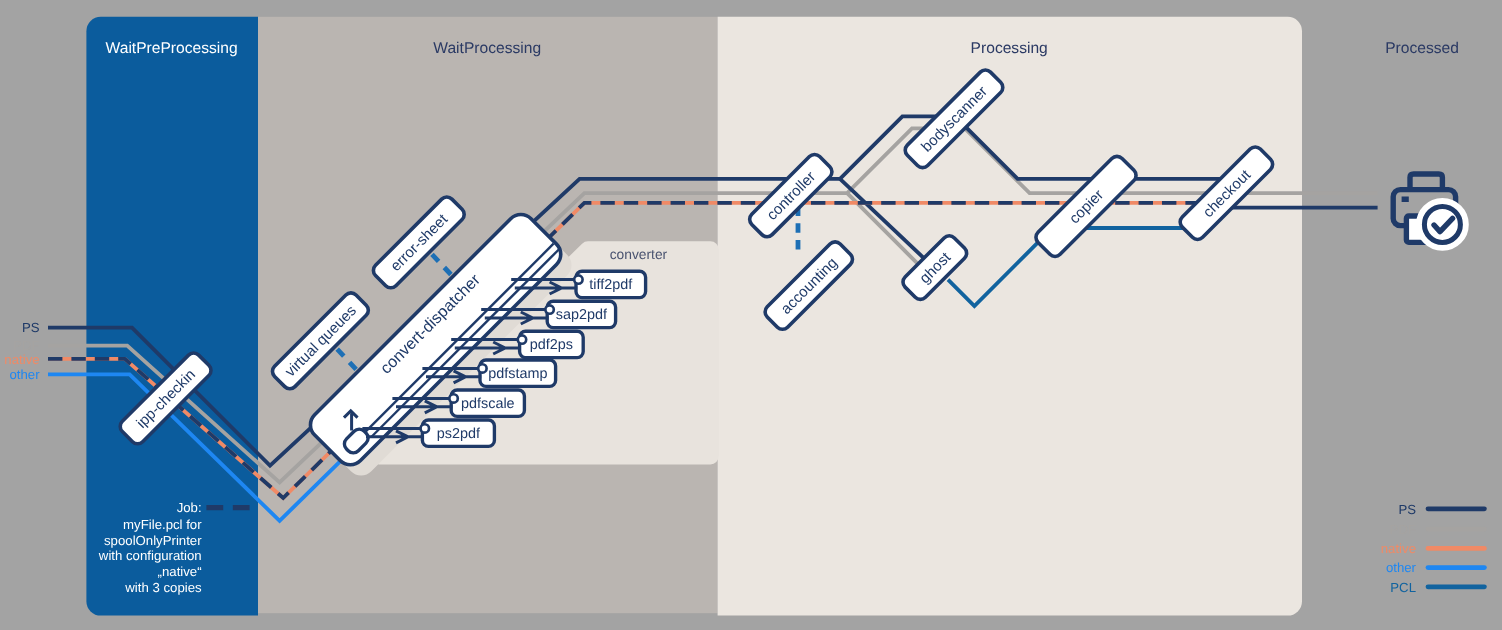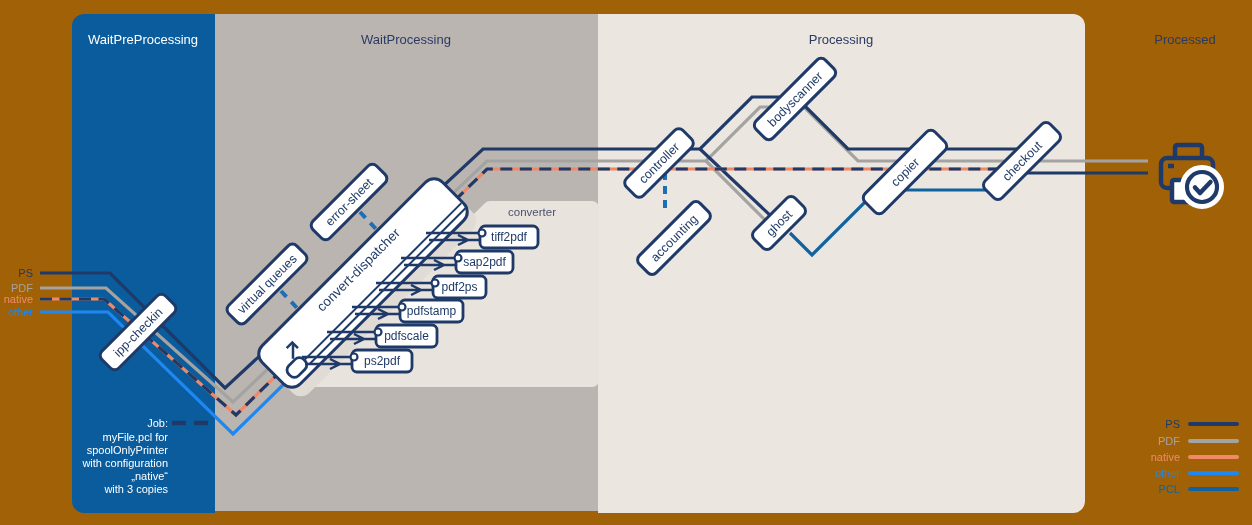--- a/index.html
+++ b/index.html
@@ -1,16 +1,16 @@
 <!DOCTYPE html>
 <html><head>
 <meta charset="utf-8">
 <style>
   html,body{margin:0;padding:0;background:#ffffff;}
-  .canvas{position:relative;width:1252px;height:525px;background:#a16207;overflow:hidden;
+  .canvas{position:relative;width:1252px;height:525px;background:#a3a3a3;overflow:hidden;
           font-family:"Liberation Sans",sans-serif;}
   svg text{font-family:"Liberation Sans",sans-serif;}
   .stage-title{font-size:13px;fill:#2b3a64;}
   .stage-title.on-blue{fill:#ffffff;}
   .node-label{font-size:12.5px;fill:#1f3a68;font-weight:500;}
   .disp-label{font-size:13.5px;fill:#1f3a68;font-weight:500;}
   .tool-label{font-size:12px;fill:#1f3a68;font-weight:500;}
   .conv-label{font-size:11.5px;fill:#4a5370;}
   .legend-label{font-size:11px;font-weight:500;}
   .job-text{font-size:11px;fill:#ffffff;}

